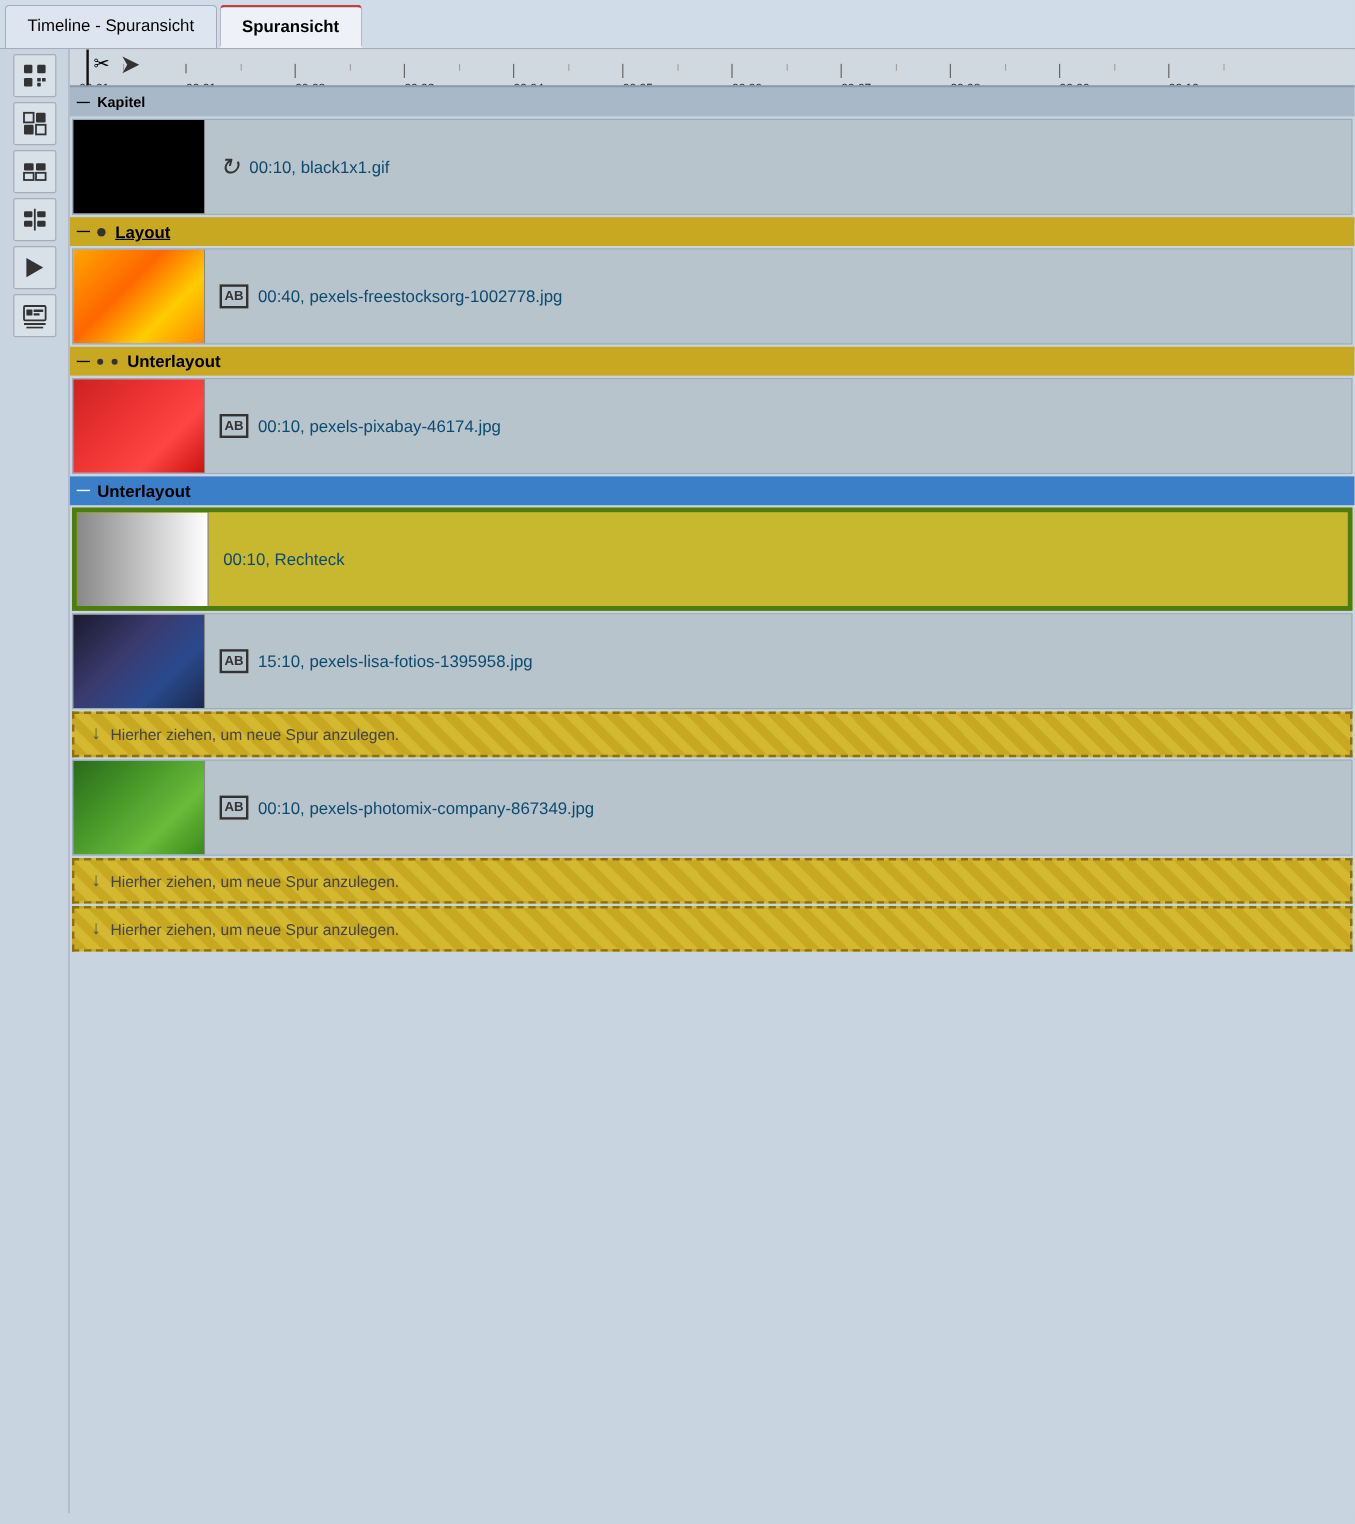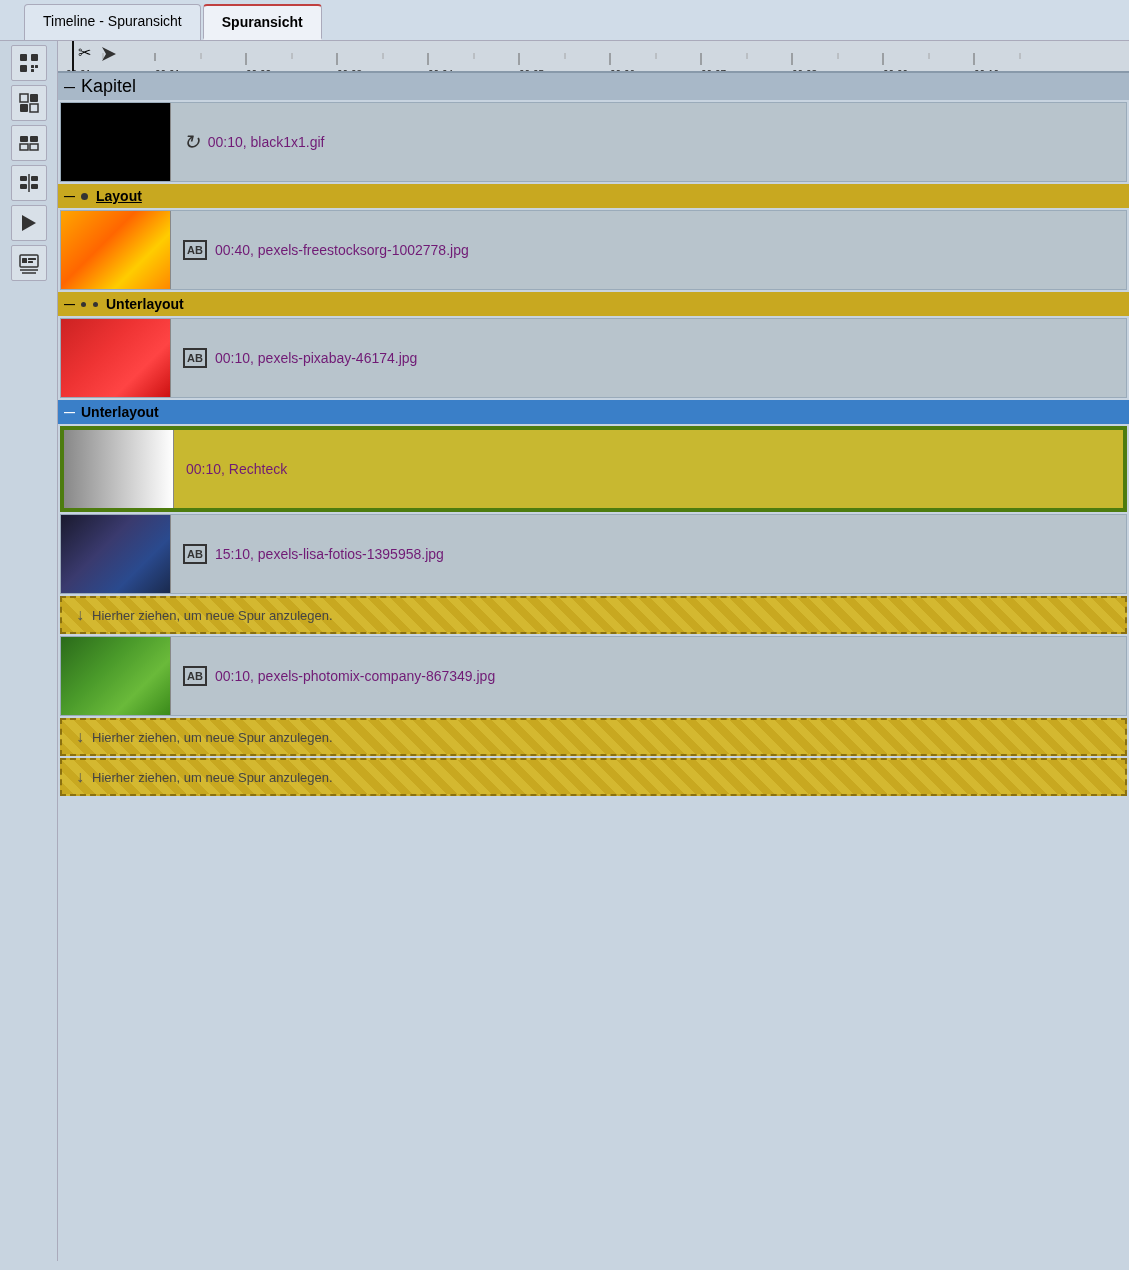--- a/index.html
+++ b/index.html
@@ -10,21 +10,21 @@
       height: 1270px;
       overflow: hidden;
     }
 
     
     .tab-bar {
       display: flex;
       background: #d0dce8;
       border-bottom: 1px solid #aab;
       padding-top: 4px;
-      padding-left: 24px;
+      padding-left: 4px;
     }
     .tab {
       padding: 8px 18px;
       border: 1px solid #aab;
       border-bottom: none;
       background: #dde6f0;
       cursor: pointer;
       font-size: 14px;
       border-radius: 4px 4px 0 0;
       margin-right: 2px;
@@ -154,21 +154,21 @@
       padding: 6px 12px;
       font-size: 14px;
       gap: 8px;
       background: #b8c4cc;
     }
     .clip-info.yellow-bg {
       background: #c8b830;
     }
     .clip-label {
       font-size: 14px;
-      color: #701a75;
+      color: #0c4a6e;
     }
 
     
     .drop-zone {
       margin: 2px 2px;
       min-height: 38px;
       background: repeating-linear-gradient(
         45deg,
         #c8a820 0px,
         #c8a820 8px,
@@ -361,21 +361,21 @@
           </svg>
         </div>
       </div>
     </div>
 
     <div class="tracks-area">
 
       <div class="track-group">
         <div class="track-header kapitel">
           <span style="font-size:11px; cursor:pointer;">—</span>
-          <span style="font-weight:normal; font-size:18px;">Kapitel</span>
+          <span style="font-weight:bold; font-size:12px;">Kapitel</span>
         </div>
         <div class="clip-row">
           <div class="clip-thumb">
             <div class="thumb-black"></div>
           </div>
           <div class="clip-info">
             <span style="font-size:20px; font-family: serif; font-style: italic; color:#333;">↻</span>
             <span class="clip-label">00:10, black1x1.gif</span>
           </div>
         </div>

